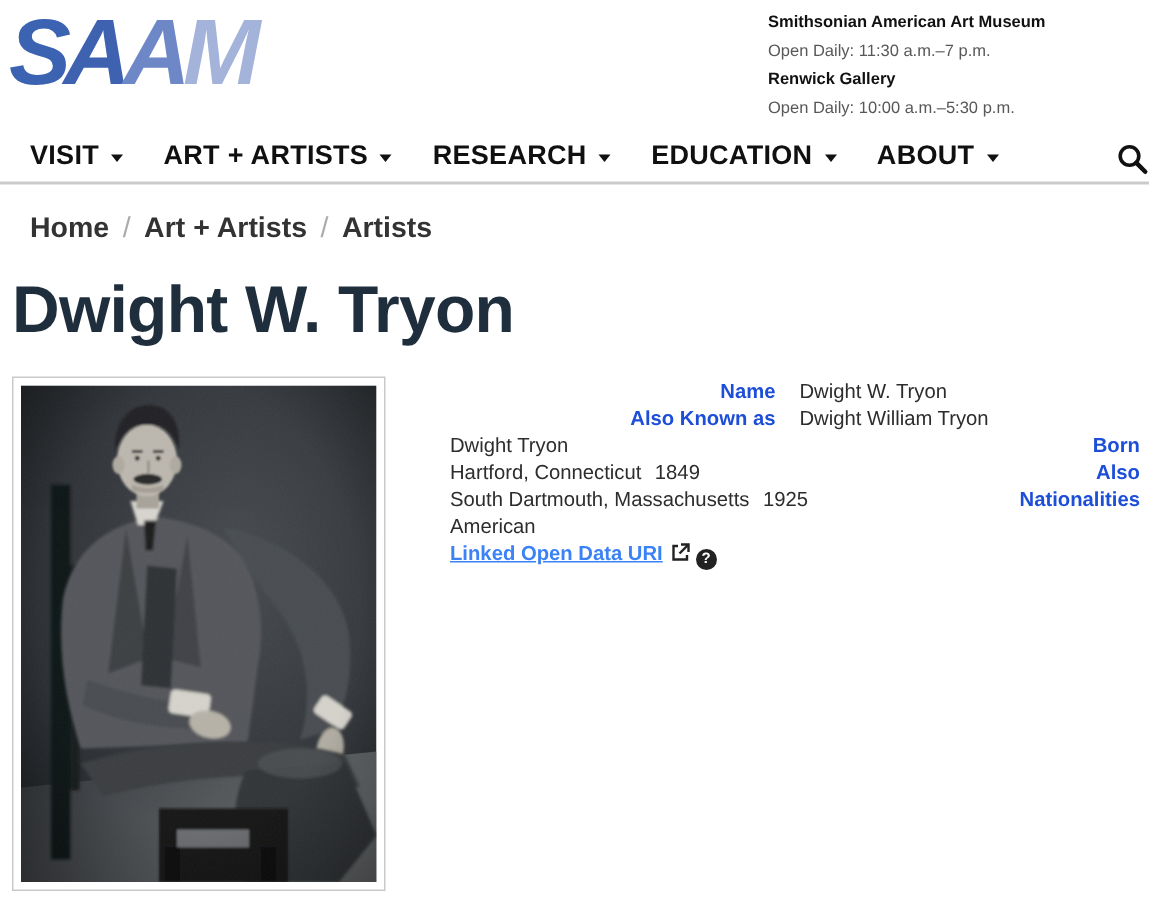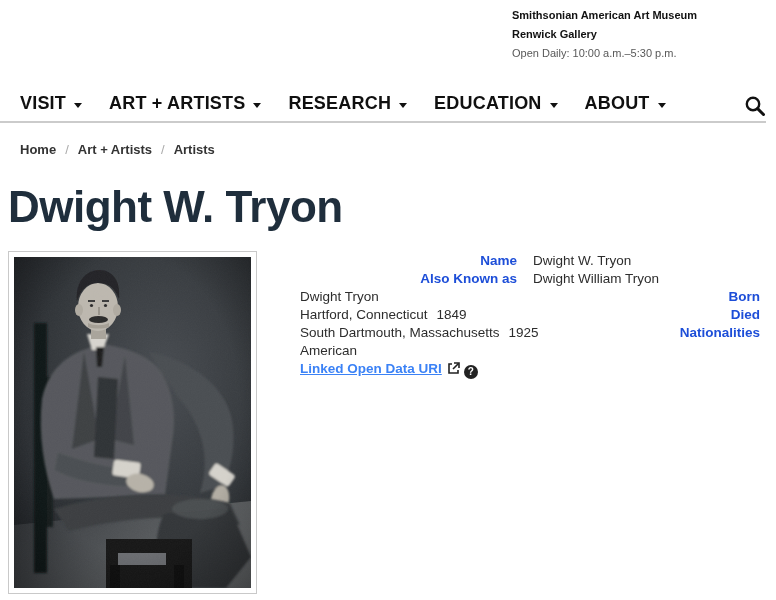--- a/index.html
+++ b/index.html
@@ -22,21 +22,21 @@
   .nav { position:absolute; left:20px; top:93px; display:flex; gap:27px; align-items:flex-end; }
   .nav-item { display:flex; align-items:center; font-weight:bold; font-size:18px; color:#101010;
               letter-spacing:.2px; cursor:pointer; }
   .caret { width:0; height:0; border-left:4px solid transparent; border-right:4px solid transparent;
            border-top:5px solid #111; margin-left:8px; margin-top:3px; }
   .search-btn { position:absolute; right:9px; top:94px; width:24px; height:24px; cursor:pointer; }
   .nav-divider { position:absolute; left:0; top:121px; width:766px; height:2px; background:#cbcbcb; }
 
   
   .breadcrumb { position:absolute; left:20px; top:142px; display:flex; gap:9px; align-items:center;
-                font-size:13px; }
+                font-size:19px; }
   .crumb { font-weight:bold; color:#333; cursor:pointer; }
   .crumb-sep { color:#ababab; }
 
   
   .title { position:absolute; left:8px; top:182px; font-size:44px; font-weight:bold;
            letter-spacing:-.5px; color:var(--title-color,#1f2e3c); }
 
   
   .photo-frame { position:absolute; left:8px; top:251px; width:249px; height:343px;
                  border:1px solid #c9c9c9; background:#fff; padding:5px; }
@@ -53,23 +53,27 @@
   .ext-ico { display:inline-block; vertical-align:-2px; margin-left:5px; }
   .help-ico { display:inline-block; width:14px; height:14px; border-radius:50%; background:#222;
               color:#fff; font-size:10px; font-weight:bold; text-align:center; line-height:14px;
               margin-left:4px; vertical-align:-2px; cursor:pointer; }
 </style>
 </head>
 <body>
 
 <div class="page">
 
+  <div class="logo">
+    <span class="l0">S</span><span class="l1">A</span><span class="l2">A</span><span class="l3">M</span>
+  </div>
 
   <div class="hdr-info">
     <div class="b">Smithsonian American Art Museum</div>
+    <div class="g">Open Daily: 11:30 a.m.–7 p.m.</div>
     <div class="b">Renwick Gallery</div>
     <div class="g">Open Daily: 10:00 a.m.–5:30 p.m.</div>
   </div>
 
   <div class="nav">
     <div class="nav-item">
       <span>VISIT</span>
       <span class="caret"></span>
     </div>
     <div class="nav-item">
@@ -206,21 +210,21 @@
     <div class="dv">Dwight William Tryon</div>
     <div class="dl"></div>
     <div class="dl"></div>
     <div class="dv">Dwight Tryon</div>
 
     <div class="dl">Born</div>
     <div class="dv">
       <span>Hartford, Connecticut</span><span class="year">1849</span>
     </div>
 
-    <div class="dl">Died</div>
+    <div class="dl">Also</div>
     <div class="dv">
       <span>South Dartmouth, Massachusetts</span><span class="year">1925</span>
     </div>
 
     <div class="dl">Nationalities</div>
     <div class="dv">American</div>
 
     <div class="dl"></div>
     <div class="dv">
       <span class="lod-link">Linked Open Data URI</span><span class="ext-ico"><svg width="13" height="13" viewBox="0 0 13 13">

